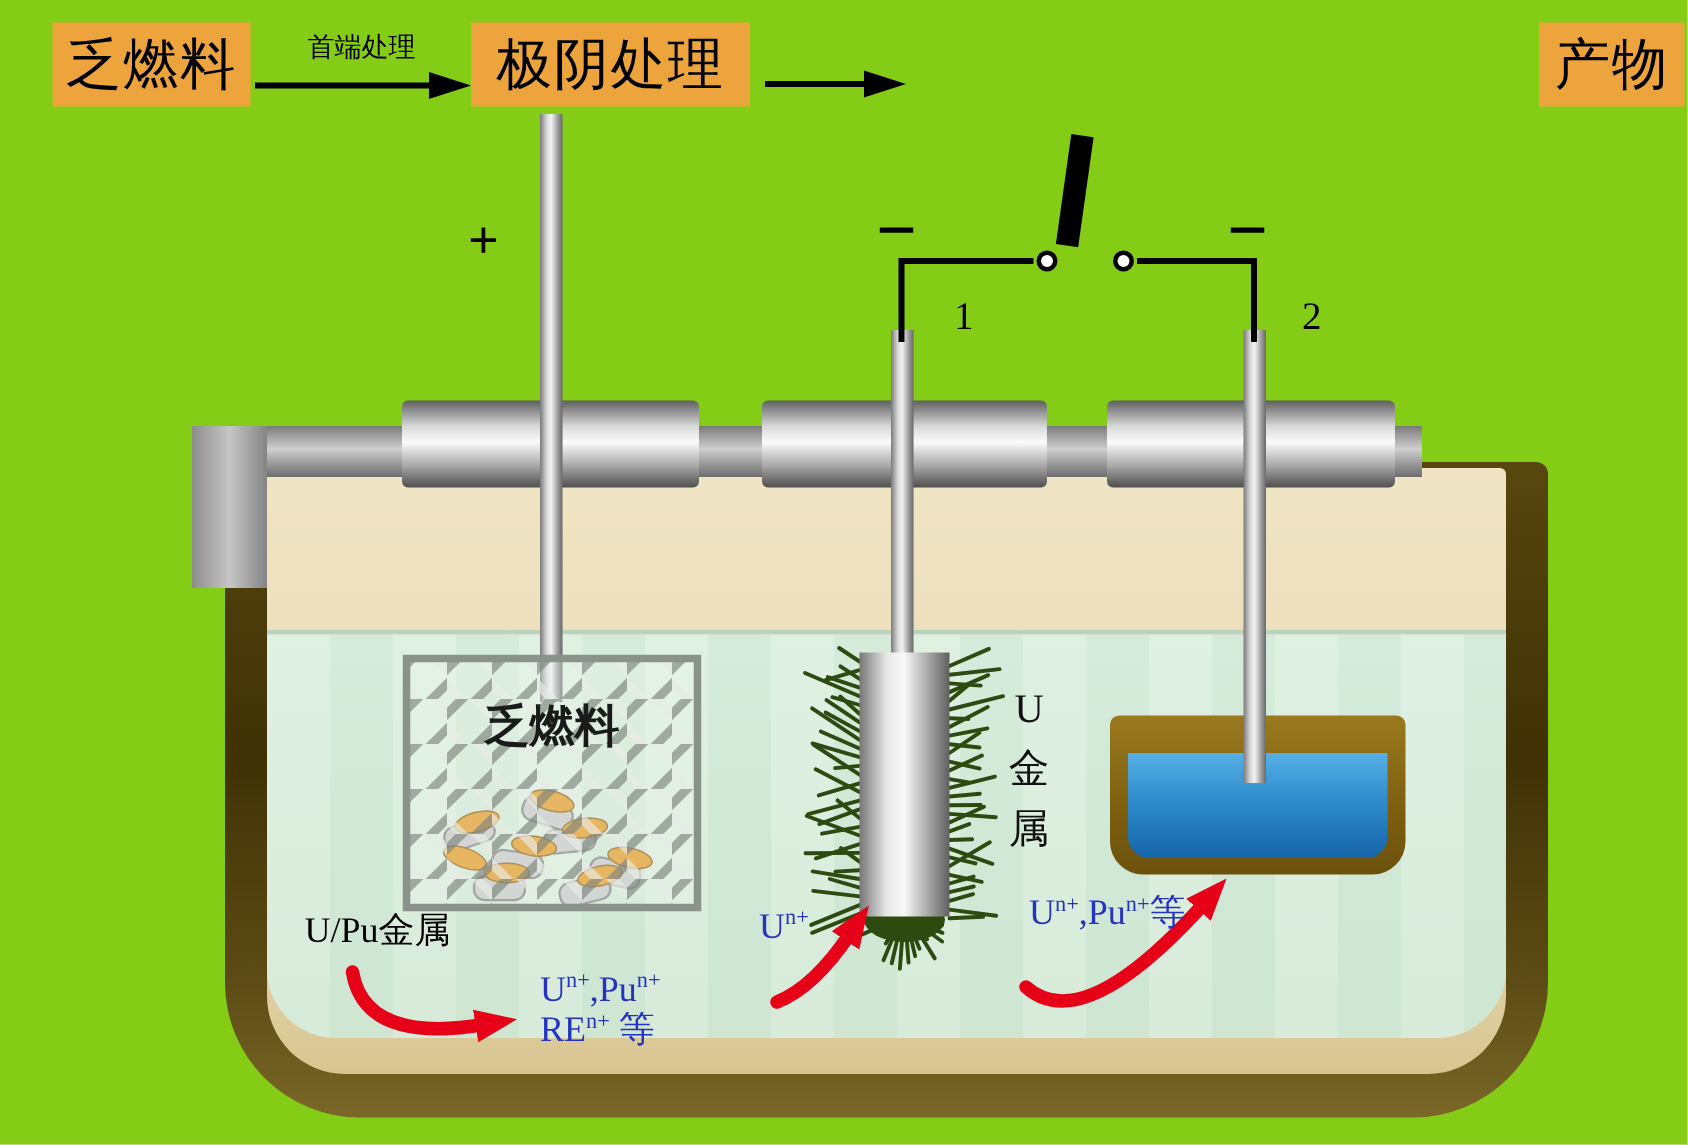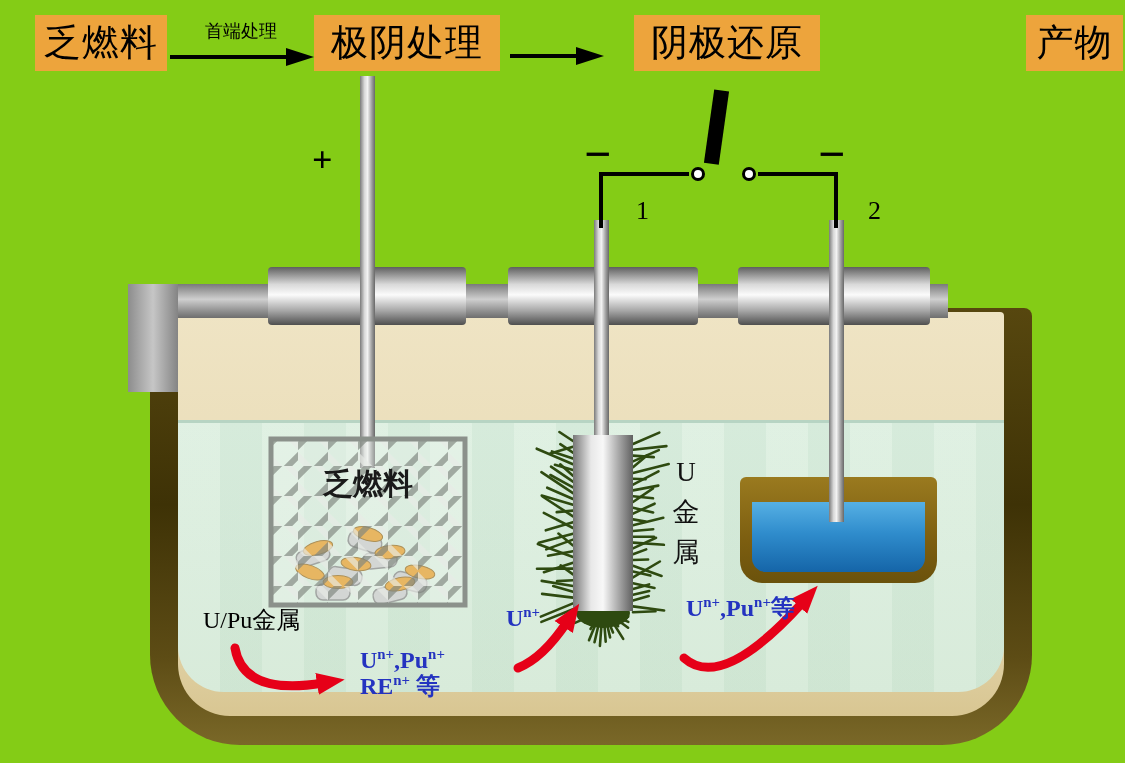--- a/index.html
+++ b/index.html
@@ -30,21 +30,21 @@
         background:linear-gradient(180deg,#5f5f5f 0%,#d9d9d9 30%,#fbfbfb 48%,#a8a8a8 75%,#4f4f4f 100%)}
   .rod{position:absolute;width:15px;
         background:linear-gradient(90deg,#7a7a7a,#d8d8d8 30%,#f2f2f2 50%,#9a9a9a 80%,#686868)}
   .sign{position:absolute;color:#000;font-weight:bold;line-height:1}
   .tub{position:absolute;left:740px;top:477px;width:197px;height:106px;
         background:linear-gradient(180deg,#9a7a1f 0%,#7c5e10 60%,#6b520c 100%);
         border-radius:6px 6px 22px 22px}
   .bluepool{position:absolute;left:752px;top:502px;width:173px;height:70px;
         background:linear-gradient(180deg,#56b0e4 0%,#2f8ccc 45%,#1565a8 100%);
         border-radius:0 0 14px 14px}
-  .iontxt{position:absolute;font-size:24px;font-weight:bold;color:#2433c0;white-space:nowrap}
+  .iontxt{position:absolute;font-size:24px;font-weight:normal;color:#2433c0;white-space:nowrap}
   .iontxt sup{font-size:0.62em}
   .blacktxt{position:absolute;font-size:24px;font-weight:normal;color:#000;white-space:nowrap}
   .numlbl{position:absolute;font-size:26px;color:#000}
   .vstack span{display:block}
   .rarrow{fill:none;stroke:#e60018;stroke-width:9;stroke-linecap:round;marker-end:url(#rah)}
 </style>
 </head>
 <body>
 
 <div class="stage">
@@ -61,21 +61,20 @@
 
   <div class="fbox" style="left:314px;top:15px;width:186px">极阴处理</div>
 
   <div class="arrowgrp" style="left:508px;top:44px;width:96px">
     <svg width="96" height="24" viewBox="0 0 96 24">
       <line x1="2" y1="12" x2="72" y2="12" stroke="#000" stroke-width="4"></line>
       <polygon points="68,3 96,12 68,21" fill="#000"></polygon>
     </svg>
   </div>
 
-  <div class="fbox" style="left:634px;top:15px;width:186px">阴极还原</div>
 
 
   <div class="fbox" style="left:1026px;top:15px;width:97px">产物</div>
 
   <div class="crucible-outer"></div>
   <div class="crucible-inner"></div>
   <div class="electrolyte"></div>
 
   <div class="lid-bar"></div>
   <div class="lid-tab"></div>

